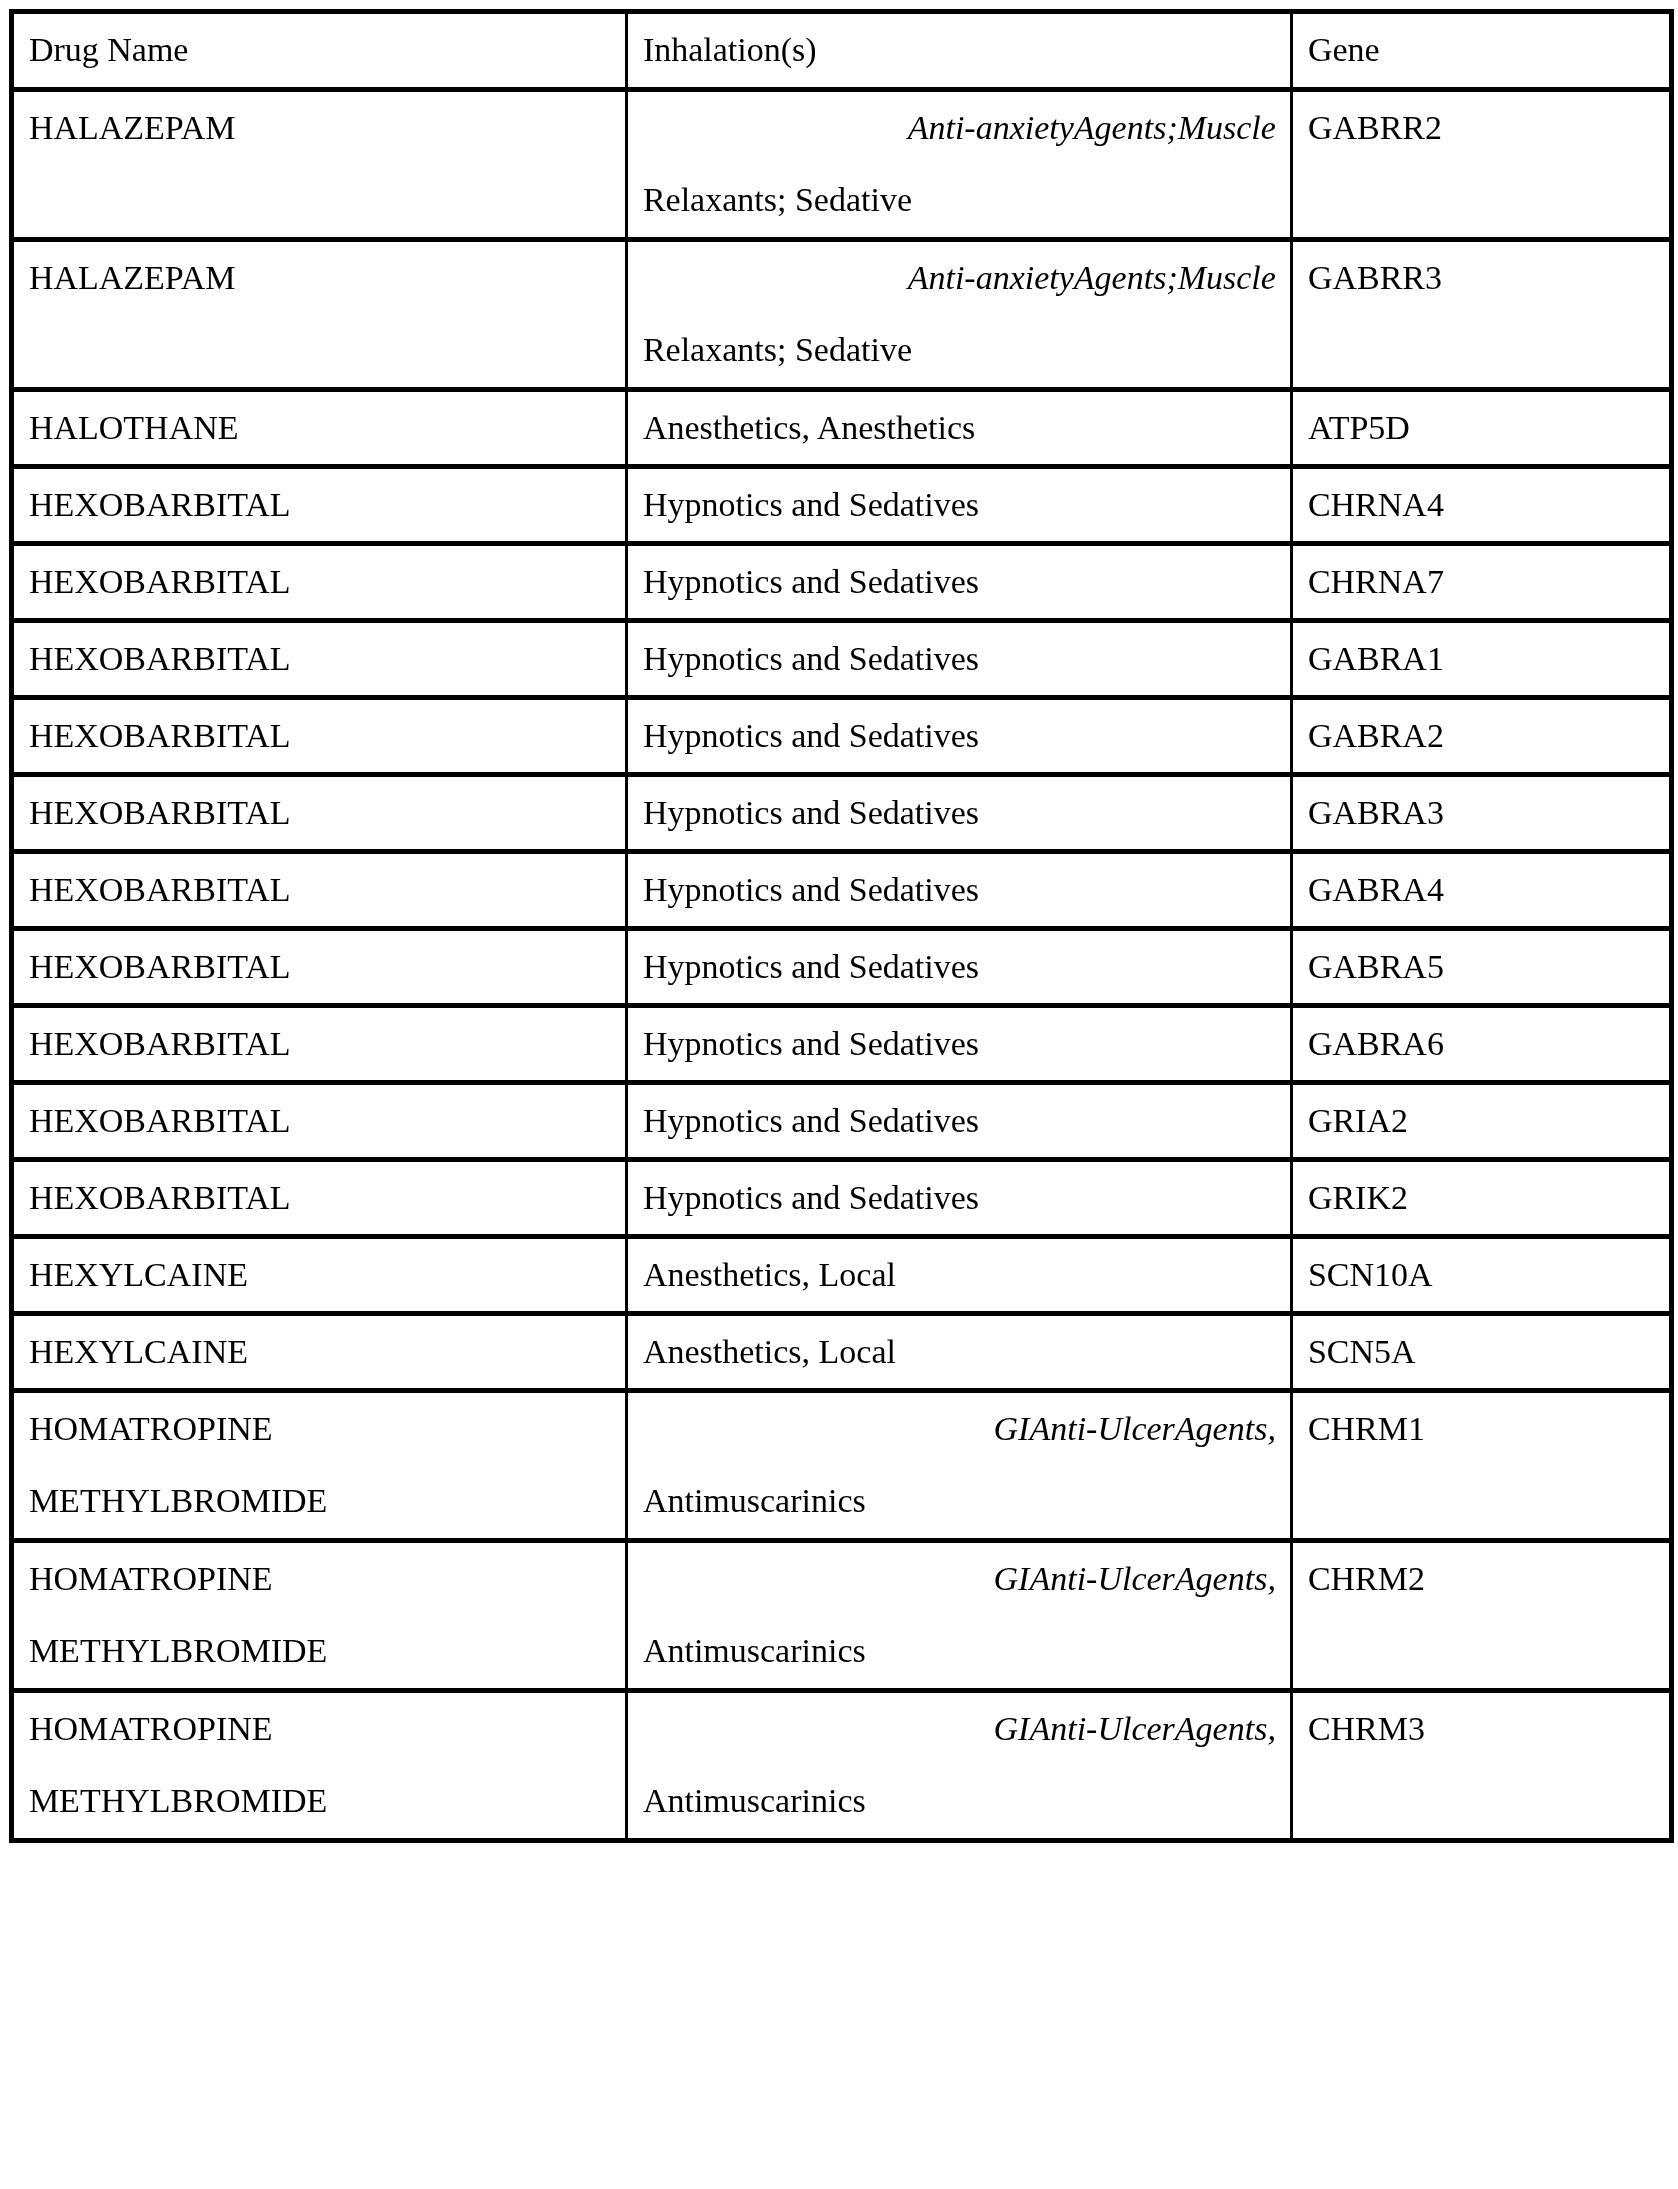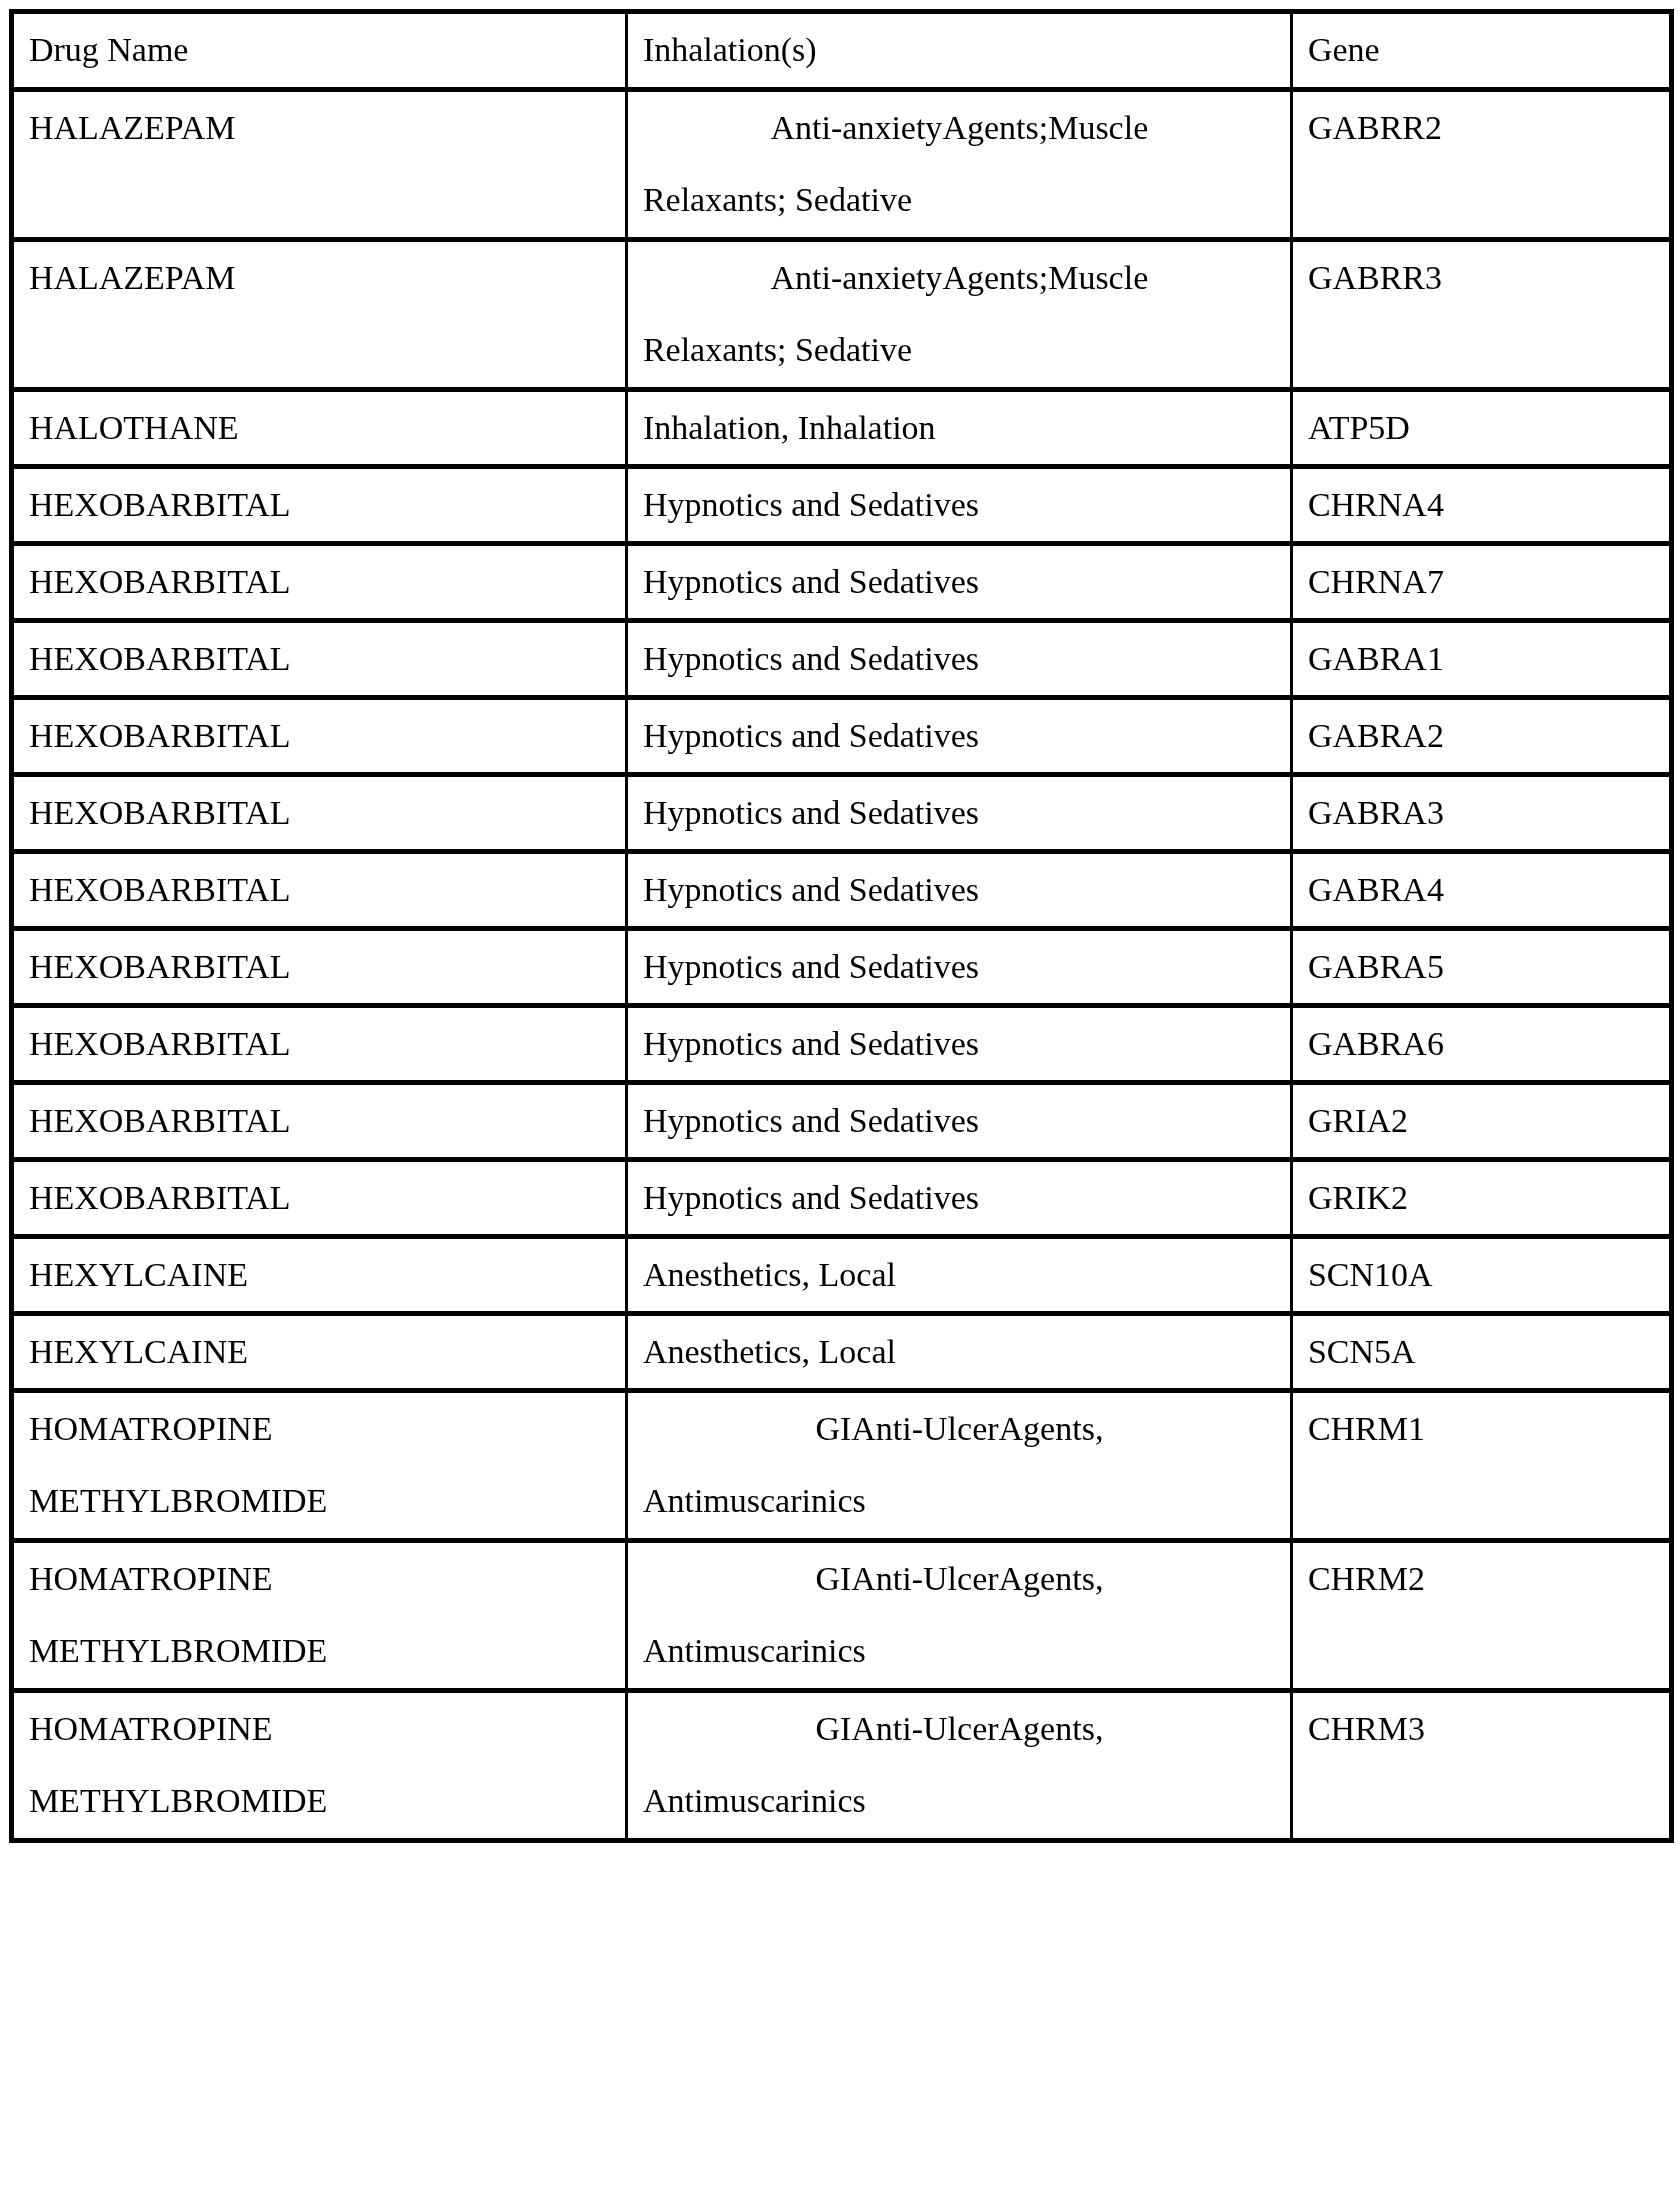--- a/index.html
+++ b/index.html
@@ -40,22 +40,23 @@
   }
   thead th {
     font-weight: normal;
     height: 73px;
   }
   tr.short td { height: 72px; }
   tr.tall  td { height: 145px; }
   .line { white-space: nowrap; }
   .line.justify {
     display: flex;
-    justify-content: center;
+    justify-content: flex-end;
     white-space: normal;
+    font-style: italic;
   }
   .line.justify span { white-space: nowrap; }
 </style>
 </head>
 <body>
 
 <div class="table-wrap">
   <table class="doc-table">
     <colgroup>
       <col class="c-drug">
@@ -100,21 +101,21 @@
           </td>
     <td>
             <div class="line">GABRR3</div>
           </td>
   </tr>
         <tr class="short">
     <td>
             <div class="line">HALOTHANE</div>
           </td>
     <td>
-            <div class="line">Inhalation, Inhalation</div>
+            <div class="line">Anesthetics, Anesthetics</div>
           </td>
     <td>
             <div class="line">ATP5D</div>
           </td>
   </tr>
         <tr class="short">
     <td>
             <div class="line">HEXOBARBITAL</div>
           </td>
     <td>

